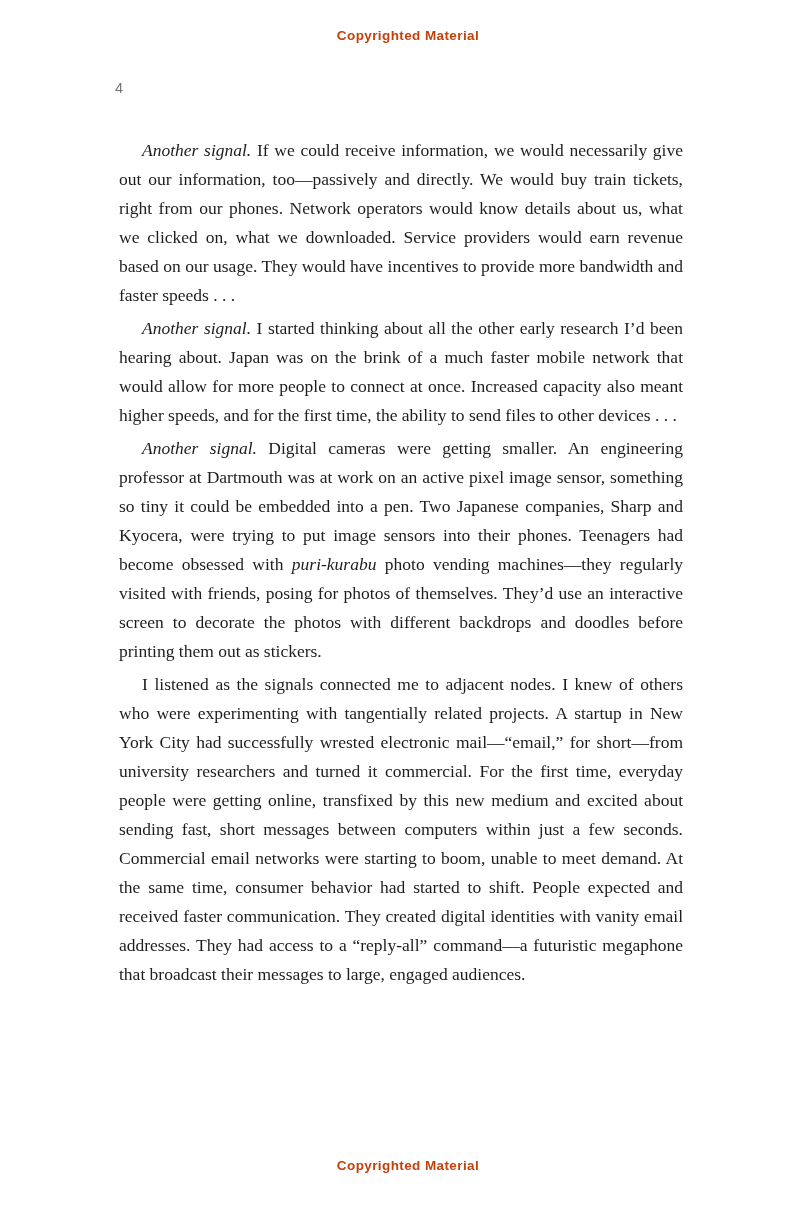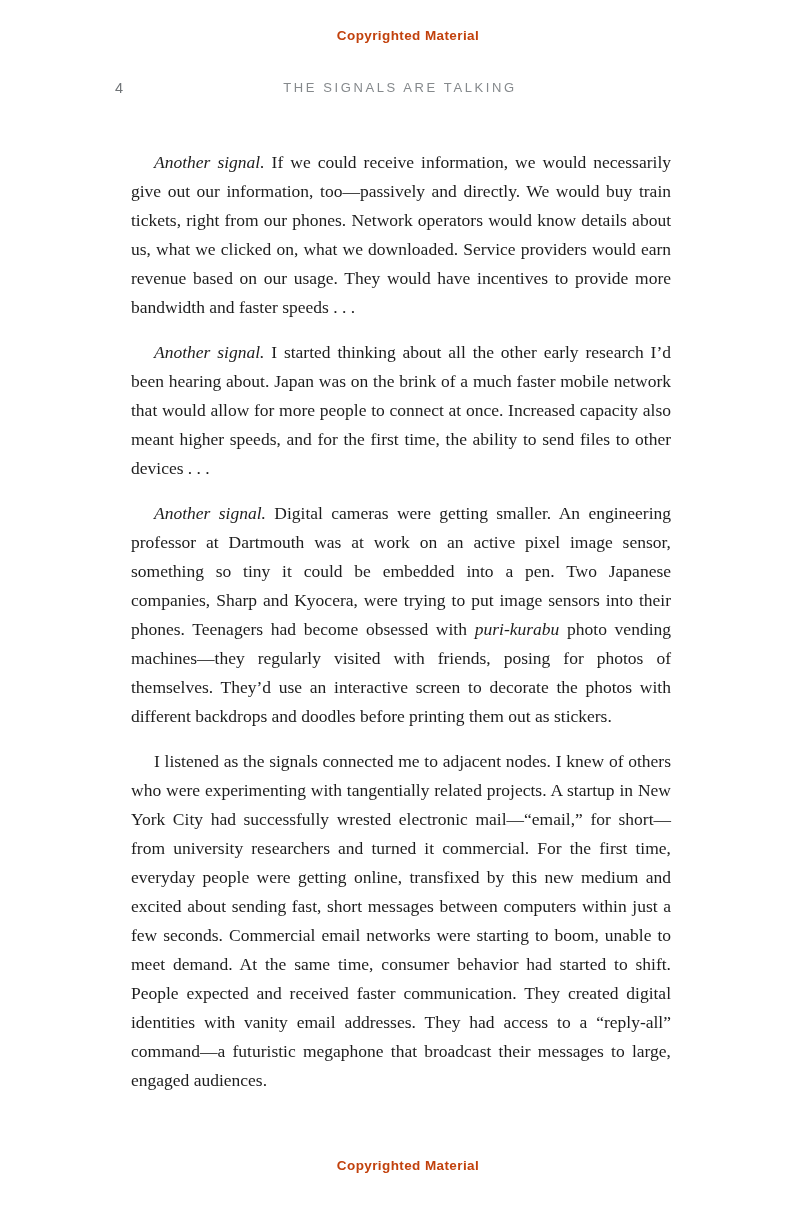--- a/index.html
+++ b/index.html
@@ -60,37 +60,36 @@
     top: 132px;
     left: 115px;
     width: 572px;
     font-family: "Liberation Serif", serif;
     font-size: 17.5px;
     line-height: 29px;
     color: #1d1d1d;
     text-align: justify;
   }
   .body-text p.para {
-    margin: 16px;
+    margin: 4px;
     padding: 0;
     text-indent: 23px;
   }
   .body-text span.italic { font-style: italic; }
   .body-text span.roman { font-style: normal; }
 </style>
 </head>
 <body>
 
 <div class="page">
 
   <div class="notice top">Copyrighted Material</div>
 
   <div class="header-row">
     <span class="page-number">4</span>
-    <span class="running-head">THE SIGNALS ARE TALKING</span>
   </div>
 
   <div class="body-text">
       <p class="para"><span class="italic">Another signal.</span><span class="roman"> If we could receive information, we would necessarily give out our information, too—passively and directly. We would buy train tickets, right from our phones. Network operators would know details about us, what we clicked on, what we downloaded. Service providers would earn revenue based on our usage. They would have incentives to provide more bandwidth and faster speeds . . .</span></p>
       <p class="para"><span class="italic">Another signal.</span><span class="roman"> I started thinking about all the other early research I’d been hearing about. Japan was on the brink of a much faster mobile network that would allow for more people to connect at once. Increased capacity also meant higher speeds, and for the first time, the ability to send files to other devices . . .</span></p>
       <p class="para"><span class="italic">Another signal.</span><span class="roman"> Digital cameras were getting smaller. An engineering professor at Dartmouth was at work on an active pixel image sensor, something so tiny it could be embedded into a pen. Two Japanese companies, Sharp and Kyocera, were trying to put image sensors into their phones. Teenagers had become obsessed with </span><span class="italic">puri-kurabu</span><span class="roman"> photo vending machines—they regularly visited with friends, posing for photos of themselves. They’d use an interactive screen to decorate the photos with different backdrops and doodles before printing them out as stickers.</span></p>
       <p class="para"><span class="roman">I listened as the signals connected me to adjacent nodes. I knew of others who were experimenting with tangentially related projects. A startup in New York City had successfully wrested electronic mail—“email,” for short—from university researchers and turned it commercial. For the first time, everyday people were getting online, transfixed by this new medium and excited about sending fast, short messages between computers within just a few seconds. Commercial email networks were starting to boom, unable to meet demand. At the same time, consumer behavior had started to shift. People expected and received faster communication. They created digital identities with vanity email addresses. They had access to a “reply-all” command—a futuristic megaphone that broadcast their messages to large, engaged audiences.</span></p>
     </div>
 
   <div class="notice bottom">Copyrighted Material</div>

